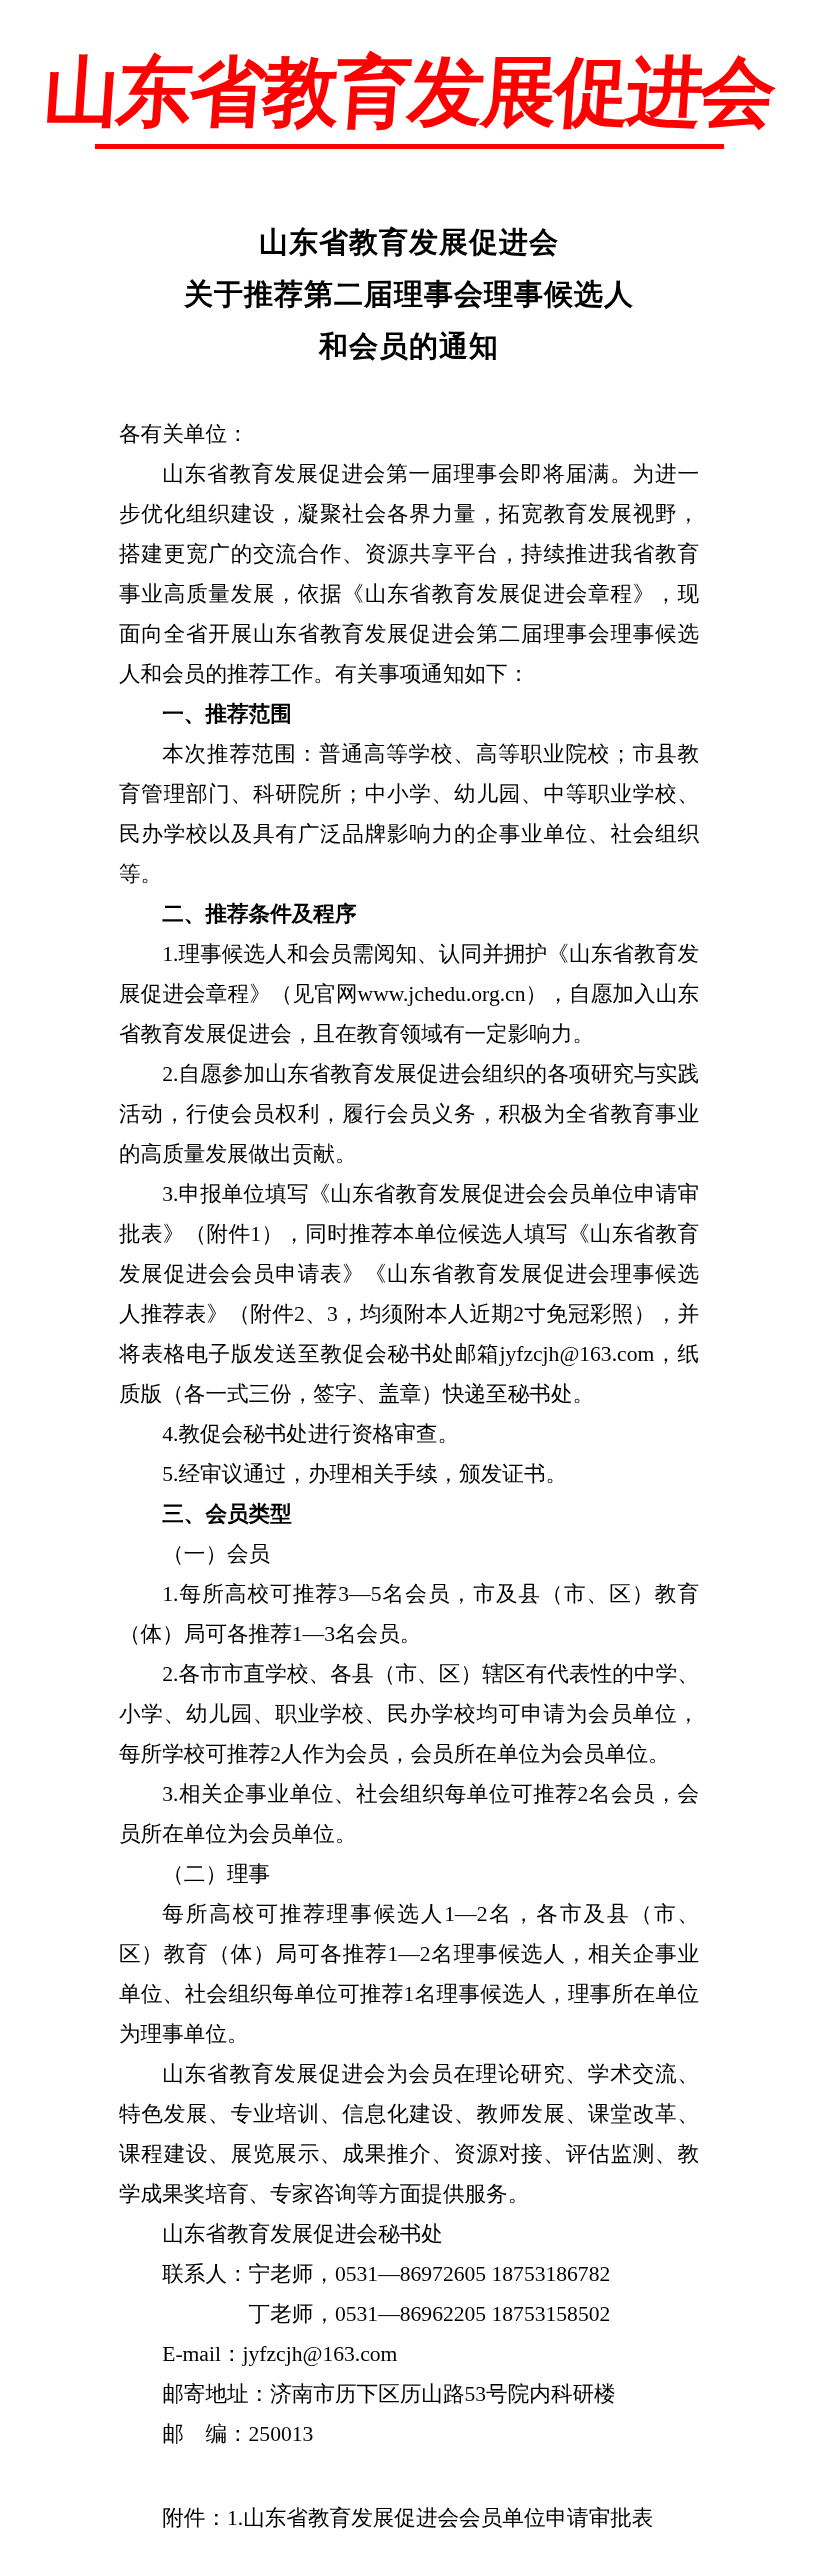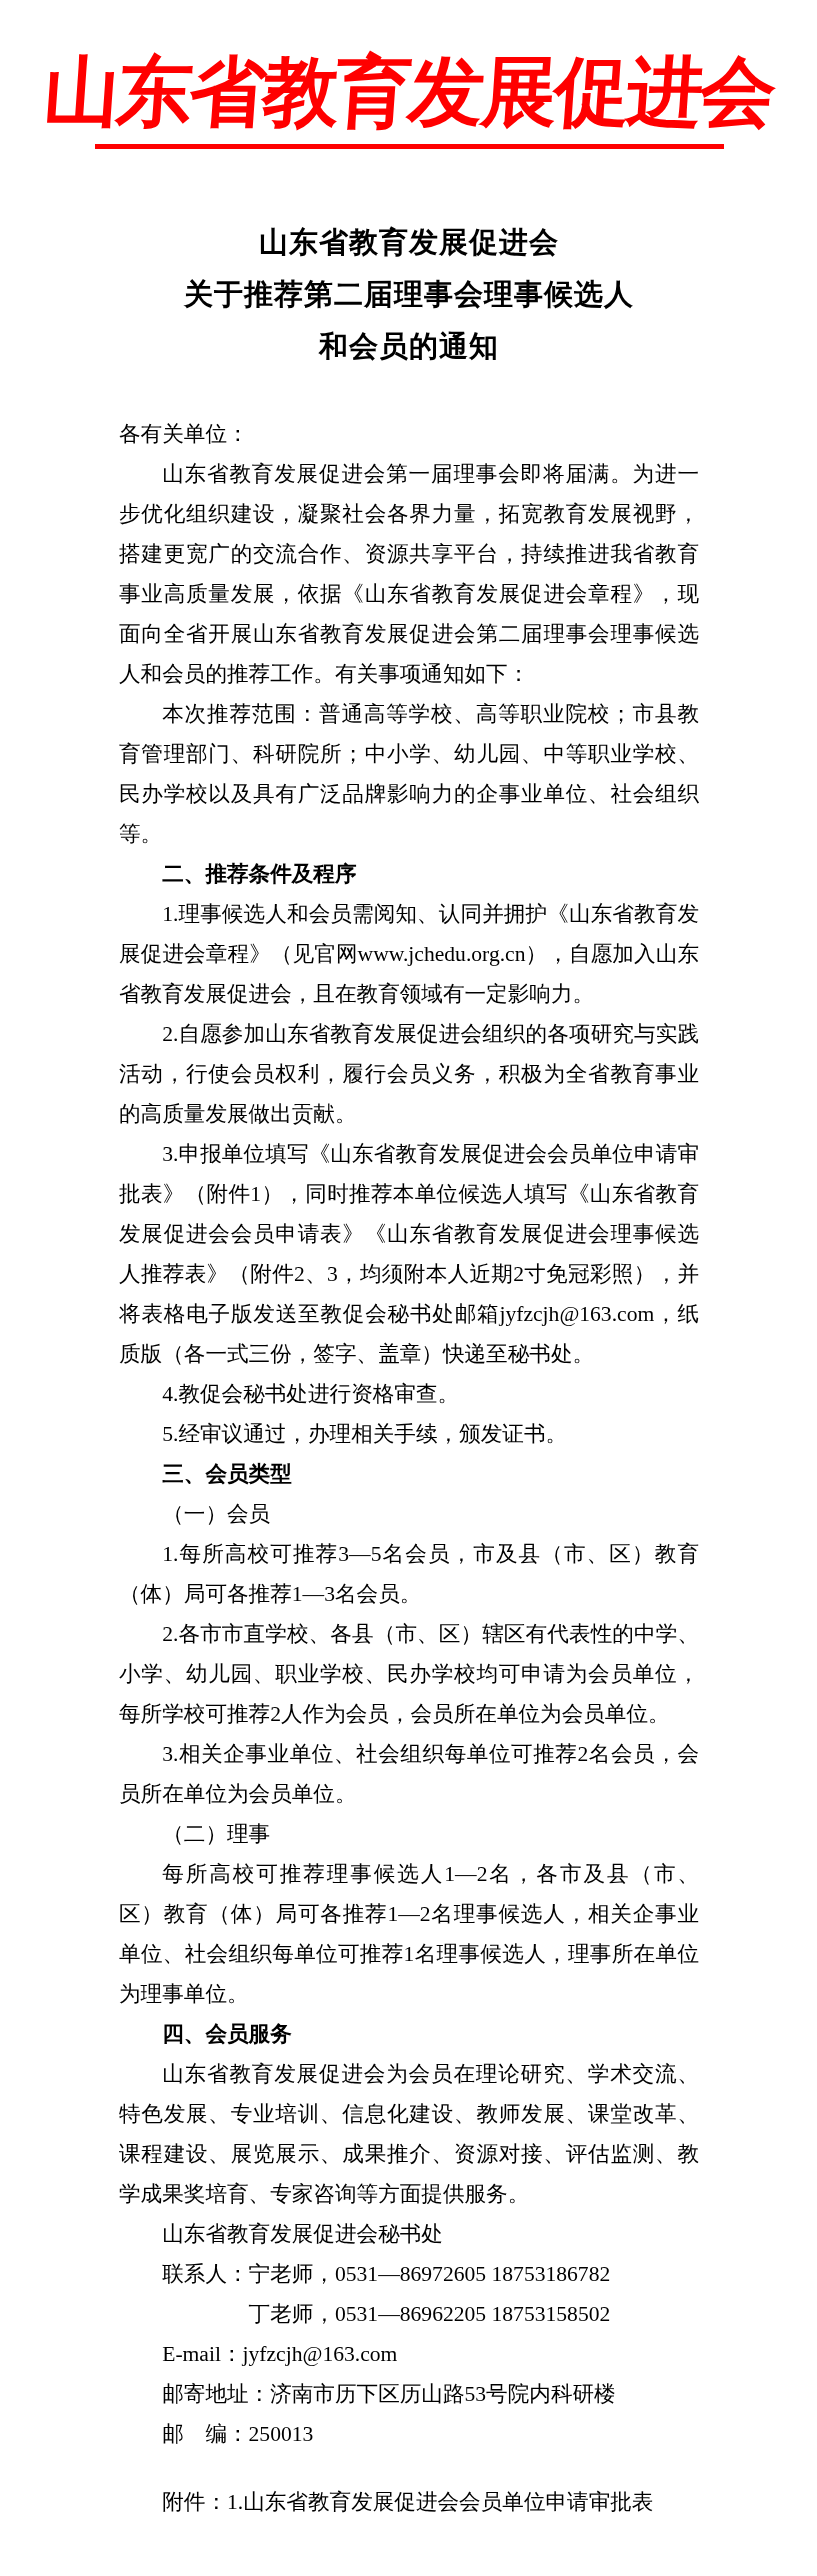--- a/index.html
+++ b/index.html
@@ -54,21 +54,21 @@
   }
   .content p{margin:0;}
   .para{text-indent:2em;}
   .salutation{text-indent:0;}
   .sec-heading{
     text-indent:2em;
     font-family:"Liberation Sans", sans-serif;
     font-weight:bold;
   }
   .indent-6{text-indent:6em;}
-  .attachments{margin-top:28px;}
+  .attachments{margin-top:44px;}
   .attach-cont{text-indent:5em;}
 </style>
 </head>
 <body>
 
 <div class="page">
 
   <div class="masthead">
     <div class="masthead-title">山东省教育发展促进会</div>
     <div class="masthead-rule"></div>
@@ -77,35 +77,35 @@
   <div class="doc-title">
     <div>山东省教育发展促进会</div>
     <div>关于推荐第二届理事会理事候选人</div>
     <div>和会员的通知</div>
   </div>
 
   <div class="content">
     <p class="salutation">各有关单位：</p>
 
     <p class="para">山东省教育发展促进会第一届理事会即将届满。为进一步优化组织建设，凝聚社会各界力量，拓宽教育发展视野，搭建更宽广的交流合作、资源共享平台，持续推进我省教育事业高质量发展，依据《山东省教育发展促进会章程》，现面向全省开展山东省教育发展促进会第二届理事会理事候选人和会员的推荐工作。有关事项通知如下：</p>
+    <p class="sec-heading">一、推荐范围</p>
     <p class="para">本次推荐范围：普通高等学校、高等职业院校；市县教育管理部门、科研院所；中小学、幼儿园、中等职业学校、民办学校以及具有广泛品牌影响力的企事业单位、社会组织等。</p>
     <p class="sec-heading">二、推荐条件及程序</p>
     <p class="para">1.理事候选人和会员需阅知、认同并拥护《山东省教育发展促进会章程》（见官网www.jchedu.org.cn），自愿加入山东省教育发展促进会，且在教育领域有一定影响力。</p>
     <p class="para">2.自愿参加山东省教育发展促进会组织的各项研究与实践活动，行使会员权利，履行会员义务，积极为全省教育事业的高质量发展做出贡献。</p>
     <p class="para">3.申报单位填写《山东省教育发展促进会会员单位申请审批表》（附件1），同时推荐本单位候选人填写《山东省教育发展促进会会员申请表》《山东省教育发展促进会理事候选人推荐表》（附件2、3，均须附本人近期2寸免冠彩照），并将表格电子版发送至教促会秘书处邮箱jyfzcjh@163.com，纸质版（各一式三份，签字、盖章）快递至秘书处。</p>
     <p class="para">4.教促会秘书处进行资格审查。</p>
     <p class="para">5.经审议通过，办理相关手续，颁发证书。</p>
     <p class="sec-heading">三、会员类型</p>
     <p class="para">（一）会员</p>
     <p class="para">1.每所高校可推荐3—5名会员，市及县（市、区）教育（体）局可各推荐1—3名会员。</p>
     <p class="para">2.各市市直学校、各县（市、区）辖区有代表性的中学、小学、幼儿园、职业学校、民办学校均可申请为会员单位，每所学校可推荐2人作为会员，会员所在单位为会员单位。</p>
     <p class="para">3.相关企事业单位、社会组织每单位可推荐2名会员，会员所在单位为会员单位。</p>
     <p class="para">（二）理事</p>
     <p class="para">每所高校可推荐理事候选人1—2名，各市及县（市、区）教育（体）局可各推荐1—2名理事候选人，相关企事业单位、社会组织每单位可推荐1名理事候选人，理事所在单位为理事单位。</p>
-    <p class="sec-heading">四、会员服务</p>
     <p class="para">山东省教育发展促进会为会员在理论研究、学术交流、特色发展、专业培训、信息化建设、教师发展、课堂改革、课程建设、展览展示、成果推介、资源对接、评估监测、教学成果奖培育、专家咨询等方面提供服务。</p>
 
     <p class="para">山东省教育发展促进会秘书处</p>
     <p class="para">联系人：宁老师，0531—86972605 18753186782</p>
     <p class="para indent-6">丁老师，0531—86962205 18753158502</p>
     <p class="para">E-mail：jyfzcjh@163.com</p>
     <p class="para">邮寄地址：济南市历下区历山路53号院内科研楼</p>
     <p class="para">邮　编：250013</p>
 
     <div class="attachments">

